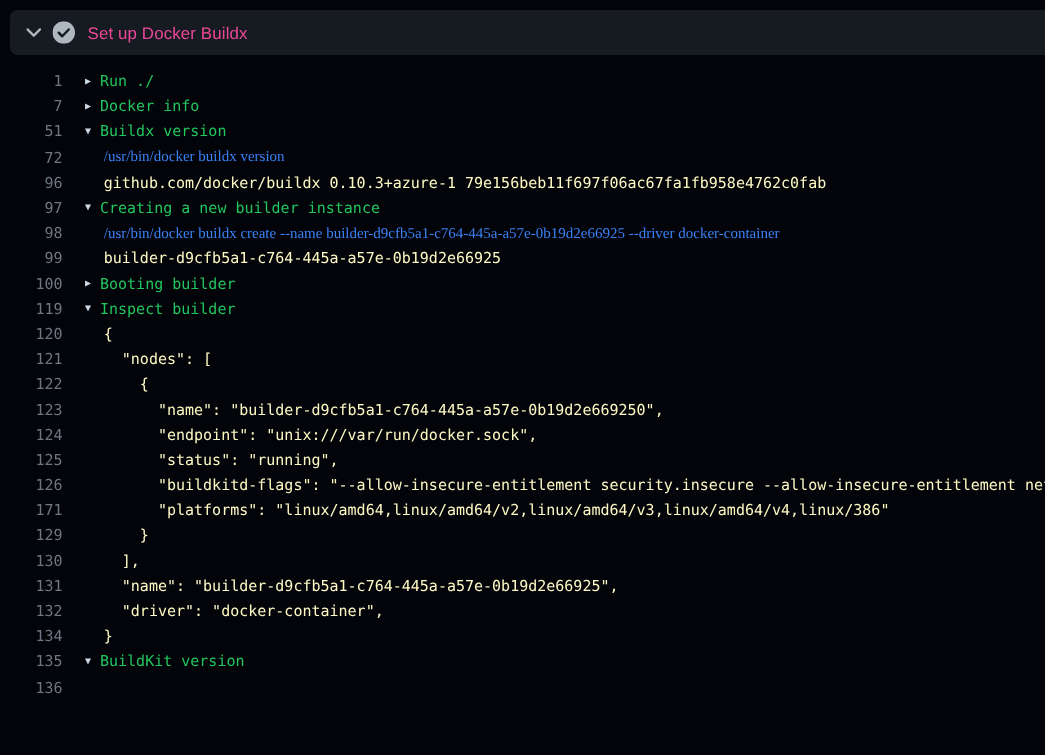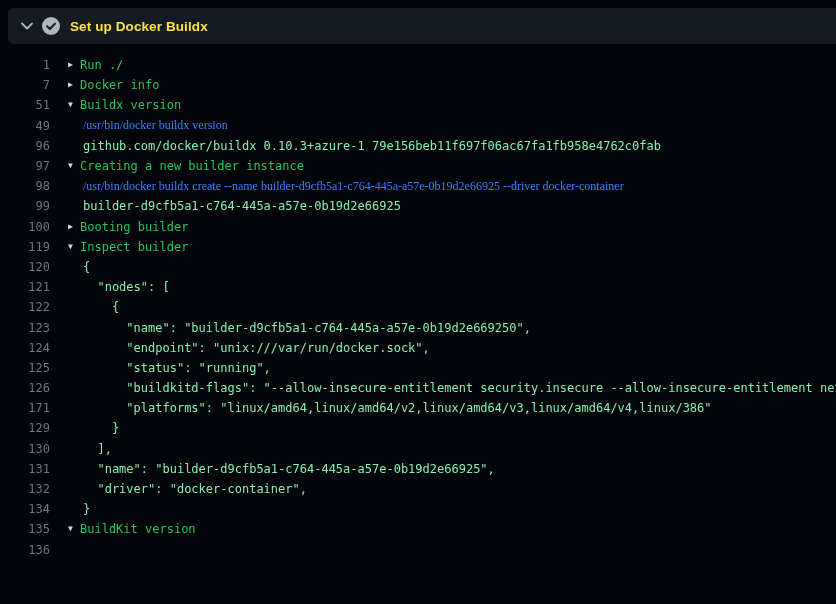--- a/index.html
+++ b/index.html
@@ -33,23 +33,23 @@
     flex-shrink: 0;
   }
   .check-wrap {
     margin-left: 8px;
     width: 18px;
     height: 18px;
     flex-shrink: 0;
   }
   .step-title {
     margin-left: 10px;
-    color: #fde047;
+    color: #ec4899;
     font-size: 13.5px;
-    font-weight: 700;
+    font-weight: 400;
     letter-spacing: 0.1px;
     white-space: nowrap;
   }
   .log-area {
     position: absolute;
     top: 44px;
     left: 0;
     right: 0;
     bottom: 0;
     padding-top: 11px;
@@ -78,21 +78,21 @@
     flex-shrink: 0;
     font-size: 8px;
     color: #cdd9e5;
     line-height: 20.2px;
   }
   .group-title {
     color: #22c55e;
   }
   .line-text {
     margin-left: 33px;
-    color: #86efac;
+    color: #fef9c3;
   }
   .log-row.command .line-text {
     color: #3b82f6;
     font-family: Liberation Serif, serif;
   }
   .log-row.group-collapsed, .log-row.group-expanded {
     cursor: pointer;
   }
 </style>
 </head>
@@ -110,21 +110,21 @@
       <path d="M5 9.2 L7.8 12 L13 6.6" fill="none" stroke="#161b22" stroke-width="2" stroke-linecap="round" stroke-linejoin="round"></path>
     </svg>
   </span>
   <span class="step-title">Set up Docker Buildx</span>
 </div>
 
 <div class="log-area" id="log-area">
     <div class="log-row group-collapsed"><span class="line-num">1</span><span class="group-marker">▶</span><span class="group-title">Run ./</span></div>
     <div class="log-row group-collapsed"><span class="line-num">7</span><span class="group-marker">▶</span><span class="group-title">Docker info</span></div>
     <div class="log-row group-expanded"><span class="line-num">51</span><span class="group-marker">▼</span><span class="group-title">Buildx version</span></div>
-    <div class="log-row command"><span class="line-num">49</span><span class="line-text">/usr/bin/docker buildx version</span></div>
+    <div class="log-row command"><span class="line-num">72</span><span class="line-text">/usr/bin/docker buildx version</span></div>
     <div class="log-row plain"><span class="line-num">96</span><span class="line-text">github.com/docker/buildx 0.10.3+azure-1 79e156beb11f697f06ac67fa1fb958e4762c0fab</span></div>
     <div class="log-row group-expanded"><span class="line-num">97</span><span class="group-marker">▼</span><span class="group-title">Creating a new builder instance</span></div>
     <div class="log-row command"><span class="line-num">98</span><span class="line-text">/usr/bin/docker buildx create --name builder-d9cfb5a1-c764-445a-a57e-0b19d2e66925 --driver docker-container</span></div>
     <div class="log-row plain"><span class="line-num">99</span><span class="line-text">builder-d9cfb5a1-c764-445a-a57e-0b19d2e66925</span></div>
     <div class="log-row group-collapsed"><span class="line-num">100</span><span class="group-marker">▶</span><span class="group-title">Booting builder</span></div>
     <div class="log-row group-expanded"><span class="line-num">119</span><span class="group-marker">▼</span><span class="group-title">Inspect builder</span></div>
     <div class="log-row plain"><span class="line-num">120</span><span class="line-text">{</span></div>
     <div class="log-row plain"><span class="line-num">121</span><span class="line-text">  "nodes": [</span></div>
     <div class="log-row plain"><span class="line-num">122</span><span class="line-text">    {</span></div>
     <div class="log-row plain"><span class="line-num">123</span><span class="line-text">      "name": "builder-d9cfb5a1-c764-445a-a57e-0b19d2e669250",</span></div>

